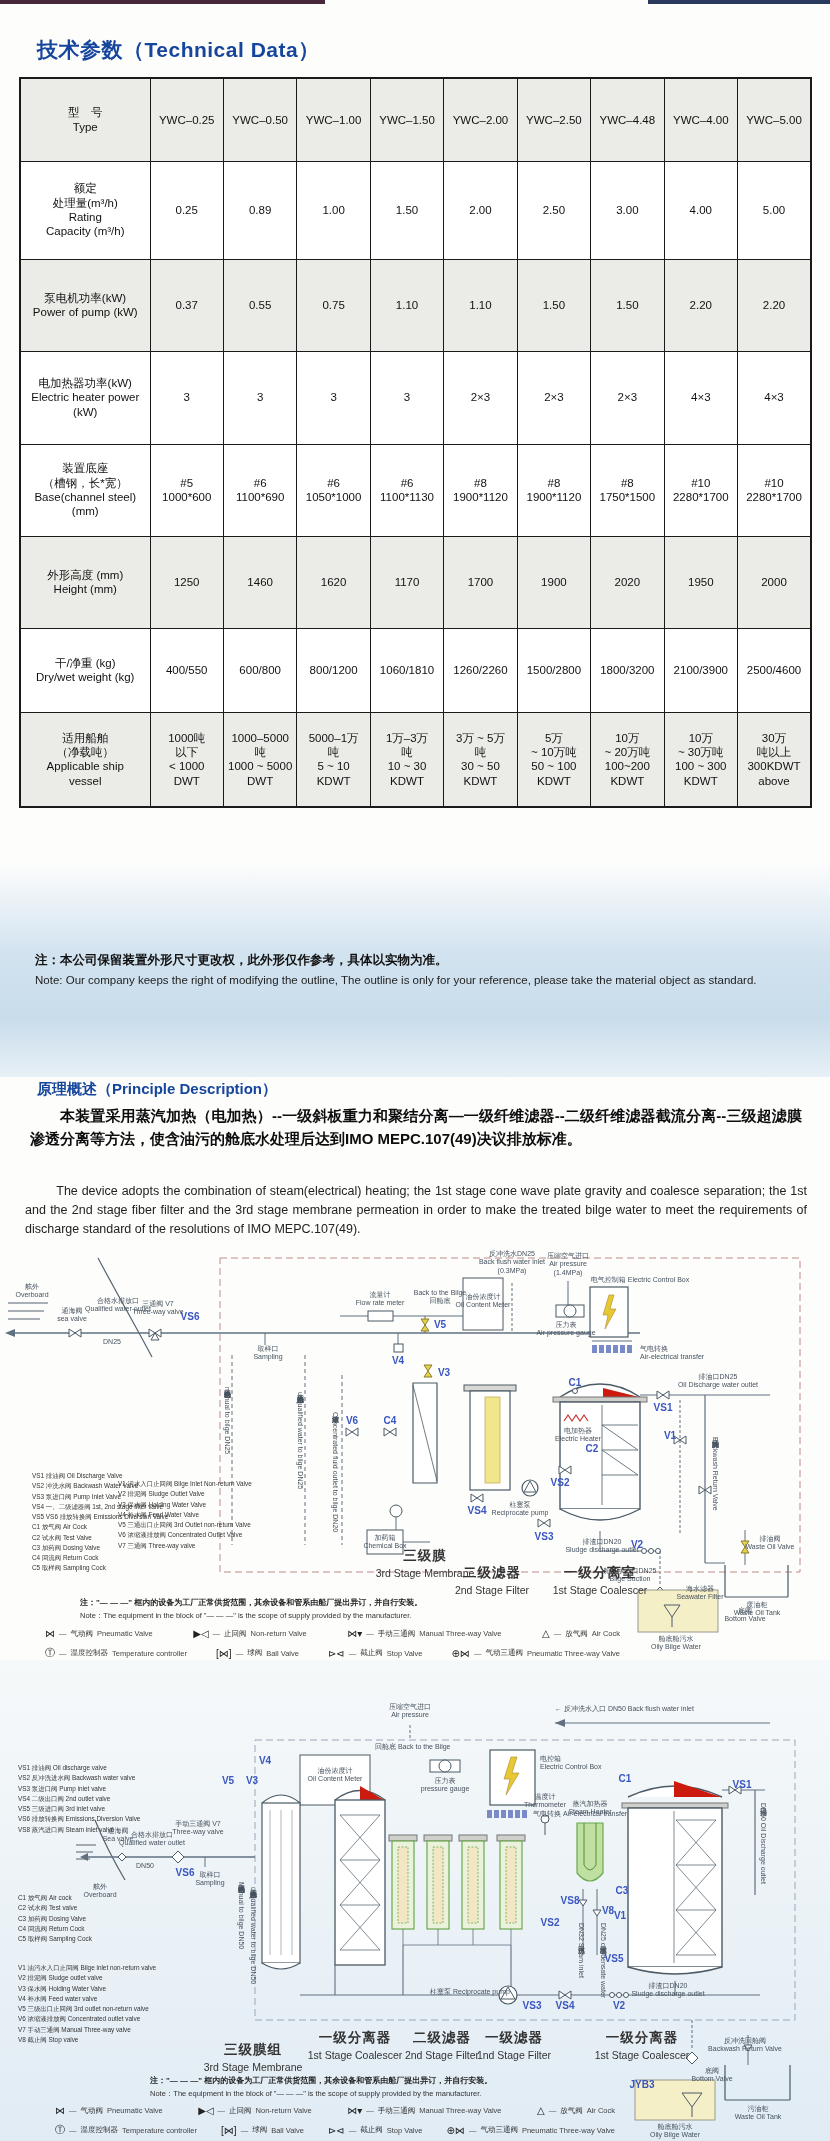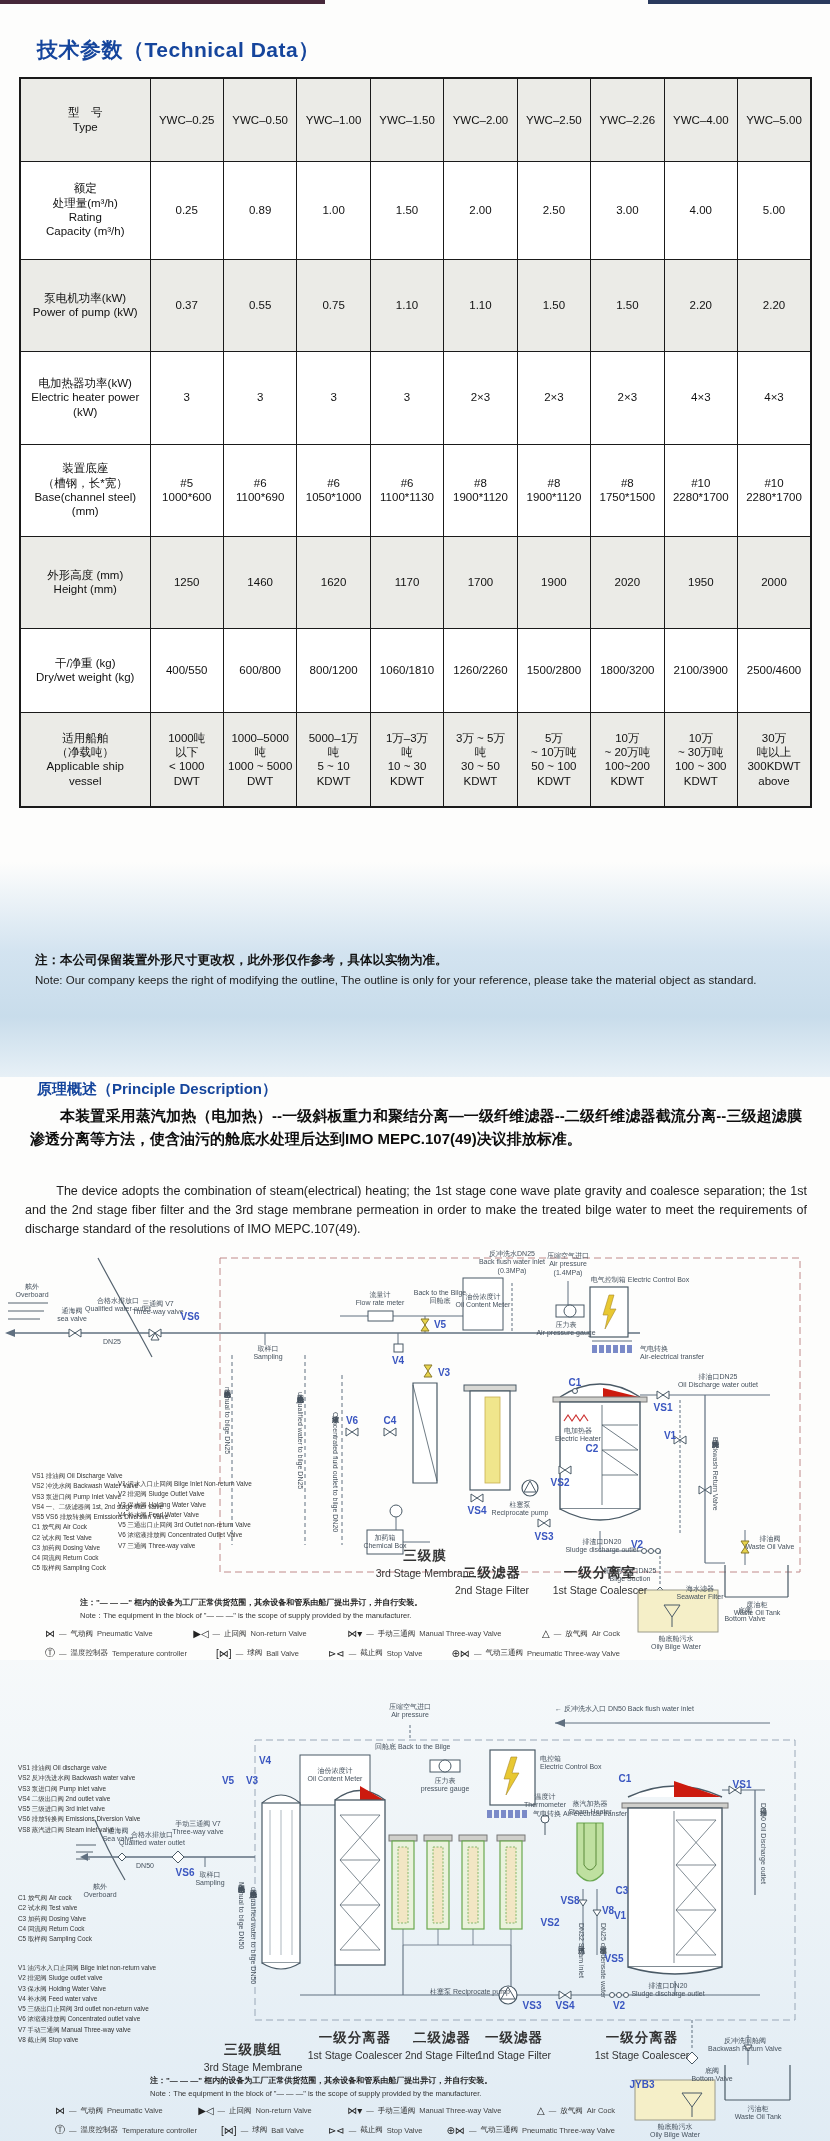--- a/index.html
+++ b/index.html
@@ -72,21 +72,21 @@
       <tbody>
           <tr class="shade">
             <td class="rowhead">型　号
 Type</td>
             <td>YWC–0.25</td>
             <td>YWC–0.50</td>
             <td>YWC–1.00</td>
             <td>YWC–1.50</td>
             <td>YWC–2.00</td>
             <td>YWC–2.50</td>
-            <td>YWC–2.26</td>
+            <td>YWC–4.48</td>
             <td>YWC–4.00</td>
             <td>YWC–5.00</td>
           </tr>
           <tr>
             <td class="rowhead">额定
 处理量(m³/h)
 Rating
 Capacity  (m³/h)</td>
             <td>0.25</td>
             <td>0.89</td>

